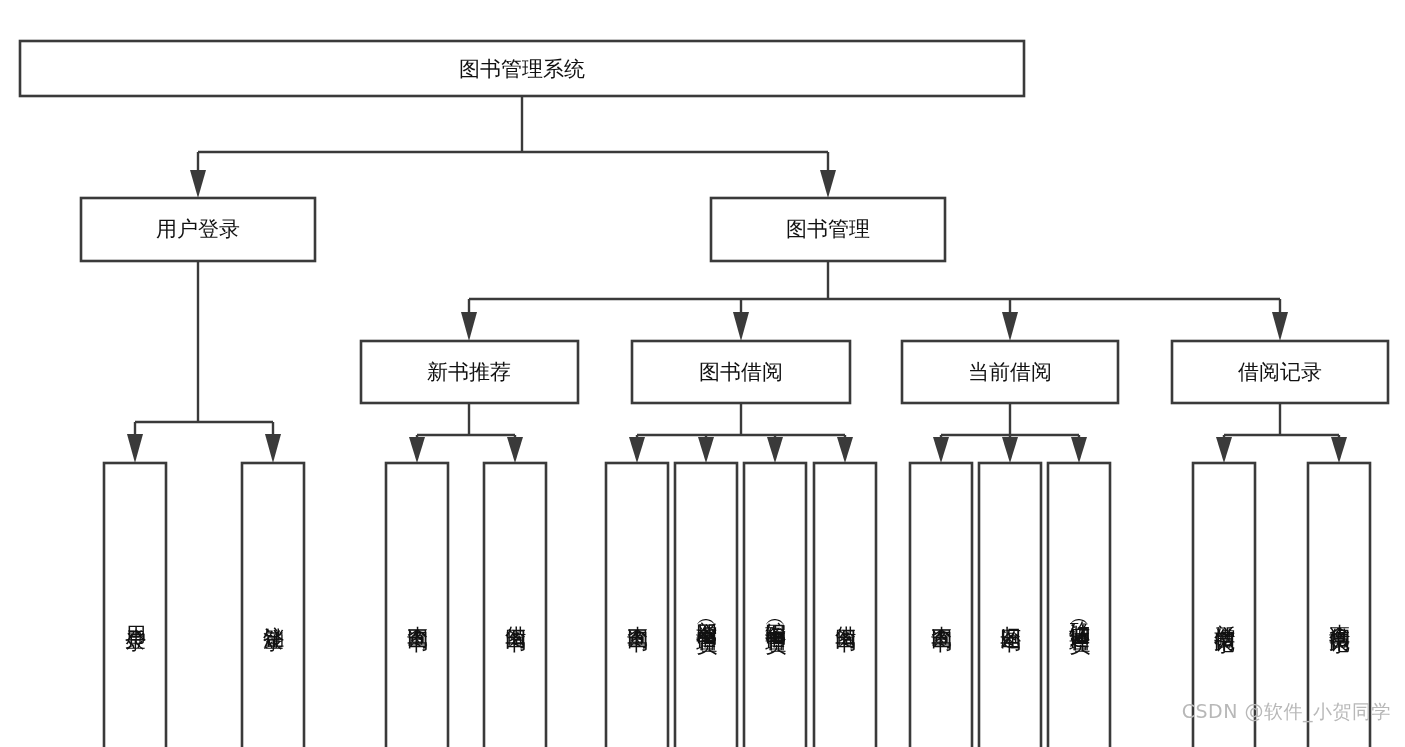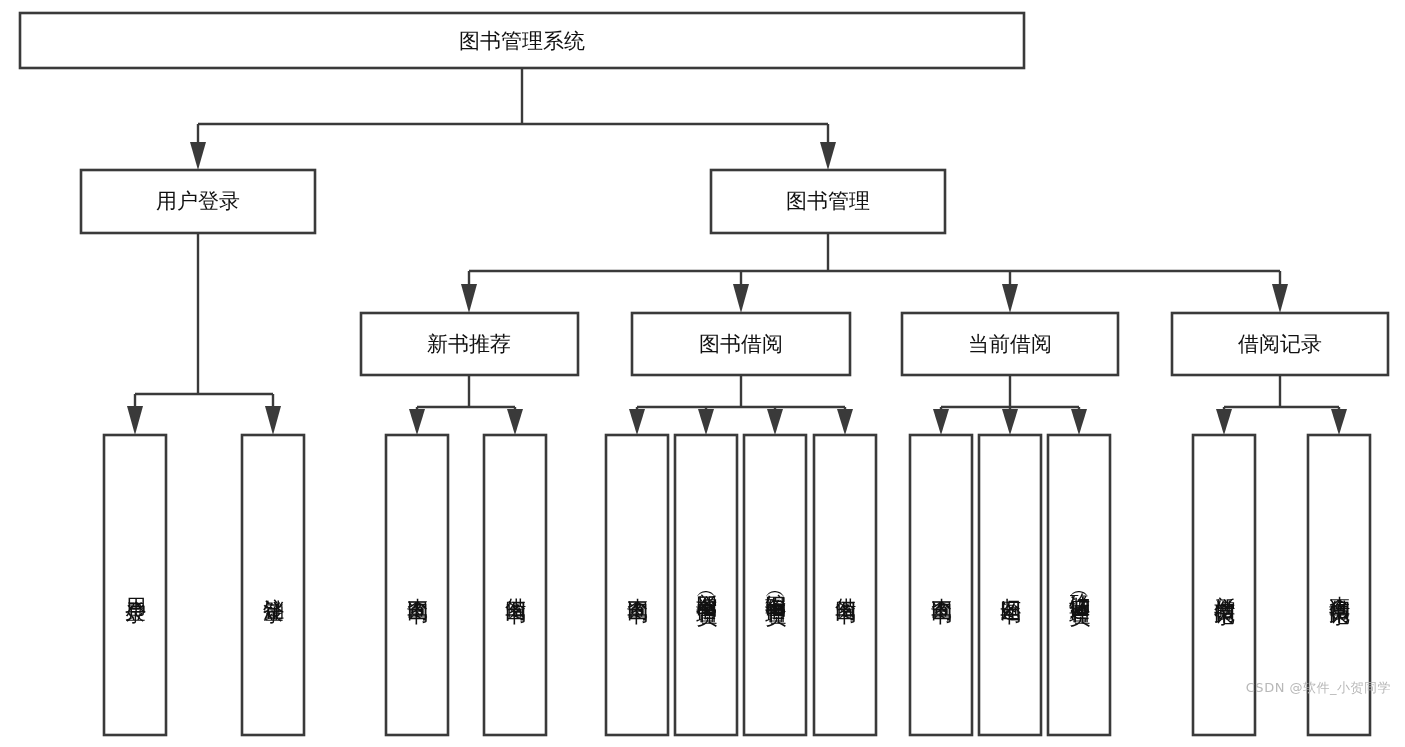--- a/index.html
+++ b/index.html
@@ -11,20 +11,21 @@
     width: 1405px;
     height: 747px;
     font-family: "DejaVu Sans", "Liberation Sans", sans-serif;
     overflow: hidden;
     position: relative;
   }
   #diagram-root {
     position: relative;
     width: 1405px;
     height: 703px;
+    margin-top: 28px;
   }
   svg#tree-svg {
     position: absolute;
     top: 0;
     left: 0;
     width: 1405px;
     height: 747px;
   }
   .node-box {
     fill: #ffffff;
@@ -64,21 +65,21 @@
     letter-spacing: 2px;
     color: #111111;
     white-space: nowrap;
     text-align: center;
   }
   .watermark {
     position: absolute;
     right: 14px;
     bottom: 6px;
     font-family: "DejaVu Sans", "Liberation Sans", sans-serif;
-    font-size: 13px;
+    font-size: 19px;
     color: #b8b8b8;
     letter-spacing: 0.5px;
     white-space: nowrap;
   }
 </style>
 </head>
 <body>
 
 <div id="diagram-root">
 

